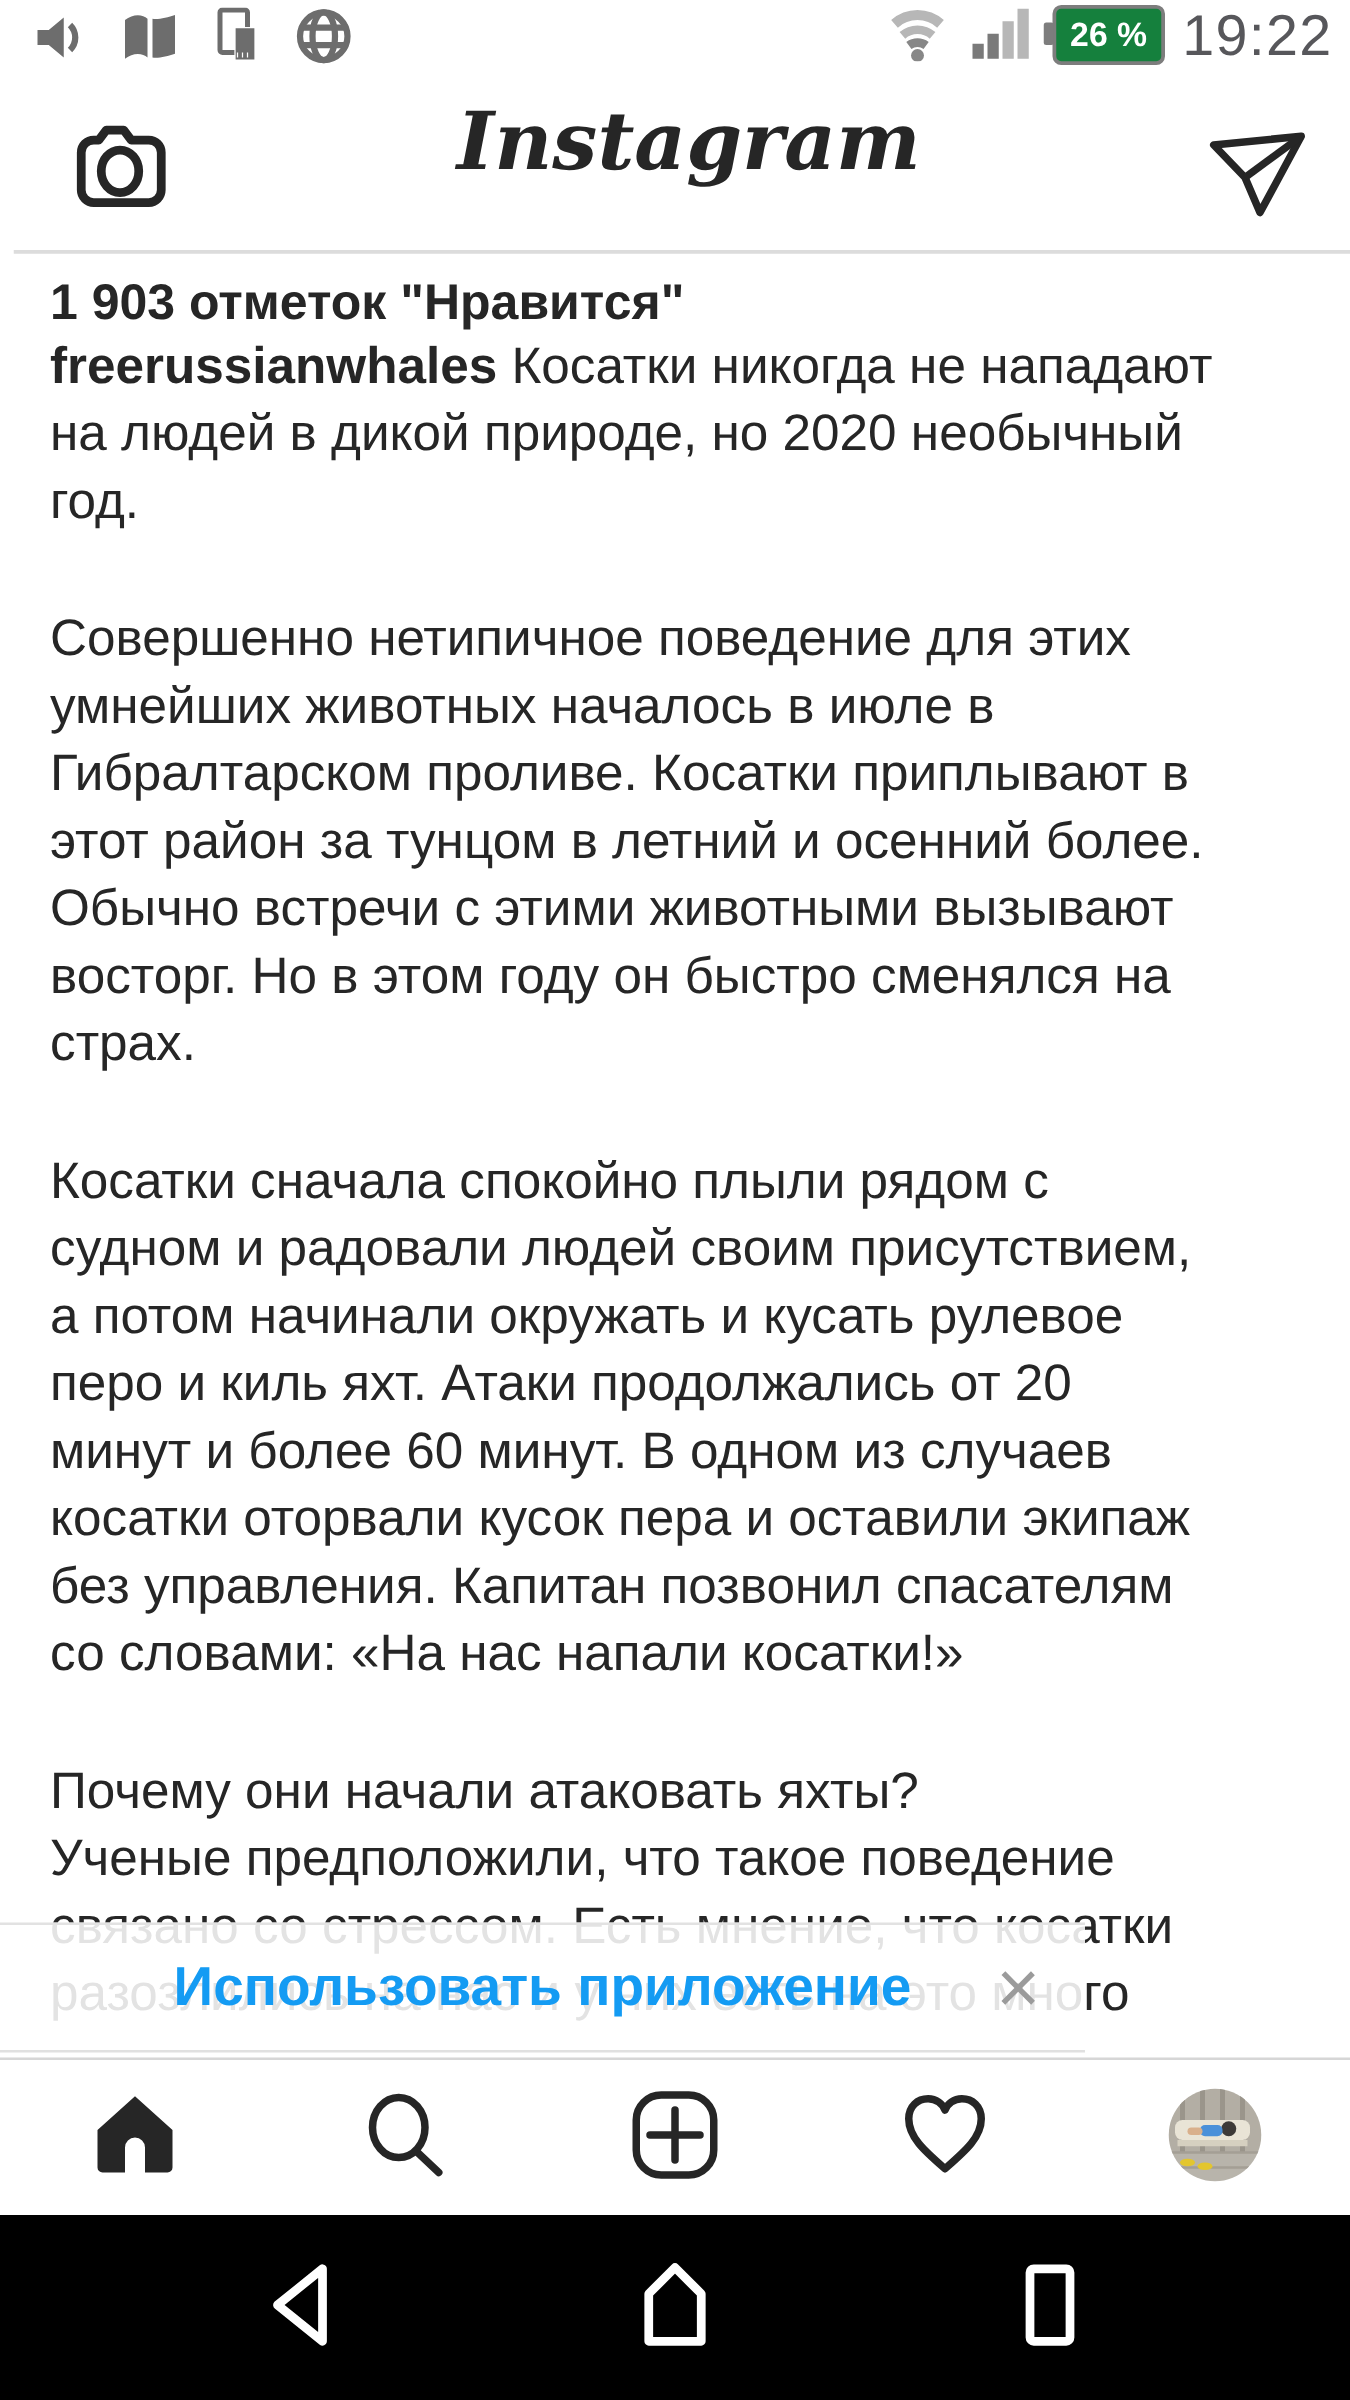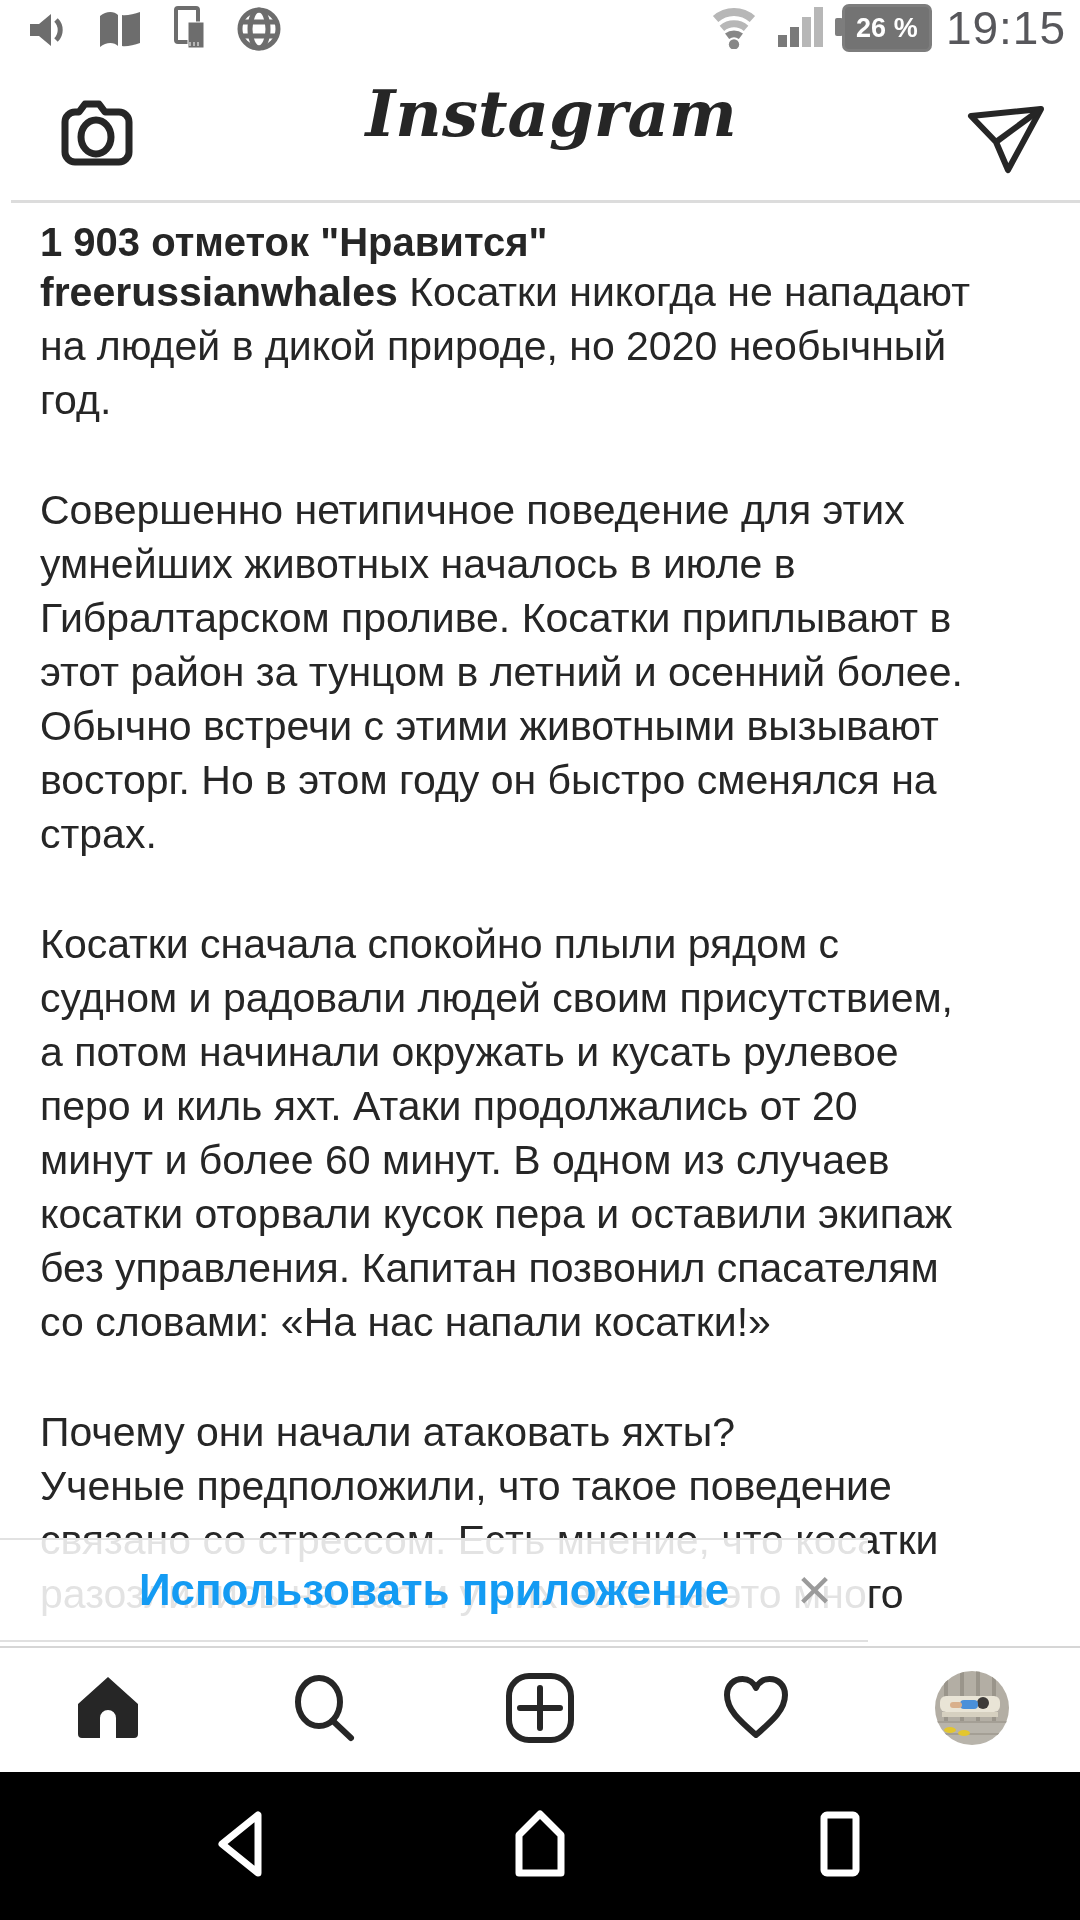--- a/index.html
+++ b/index.html
@@ -5,21 +5,21 @@
   html,body{margin:0;padding:0;}
   body{
     width:1080px;height:1920px;position:relative;background:#fff;
     font-family:"Liberation Sans",sans-serif;color:#262626;overflow:hidden;
   }
   
   .status-bar{position:absolute;top:0;left:0;width:1080px;height:56px;background:#fff;}
   .sb-left{position:absolute;left:26px;top:6px;display:flex;gap:26px;align-items:flex-end;}
   .sb-right{position:absolute;right:14px;top:0;height:56px;display:flex;align-items:center;gap:14px;}
   .sb-time{font-size:46px;color:#57575b;letter-spacing:1px;}
-  .battery{position:relative;width:84px;height:42px;background:#737373;border:3px solid #7d7d7d;
+  .battery{position:relative;width:84px;height:42px;background:#15803d;border:3px solid #7d7d7d;
     border-radius:7px;display:flex;align-items:center;justify-content:center;}
   .battery::before{content:"";position:absolute;left:-10px;top:11px;width:8px;height:18px;
     background:#7d7d7d;border-radius:2px;}
   .battery-text{color:#fff;font-size:27px;font-weight:bold;}
   
   .app-header{position:absolute;top:56px;left:11px;width:1080px;height:144px;background:#fff;
     border-bottom:3px solid #dcdcdc;}
   .hdr-camera{position:absolute;left:46px;top:36px;}
   .hdr-send{position:absolute;right:44px;top:44px;}
   .hdr-logo{position:absolute;top:20px;left:0;width:1080px;text-align:center;
@@ -90,21 +90,21 @@
       <svg width="52" height="46" viewBox="0 0 52 46">
           <rect x="2" y="32" width="9" height="12" fill="#7a7a7a"></rect>
           <rect x="14" y="24" width="9" height="20" fill="#7a7a7a"></rect>
           <rect x="26" y="14" width="9" height="30" fill="#b7b7b7"></rect>
           <rect x="38" y="4" width="9" height="40" fill="#b7b7b7"></rect>
         </svg>
     </span>
     <span class="battery">
       <span class="battery-text">26 %</span>
     </span>
-    <span class="sb-time">19:15</span>
+    <span class="sb-time">19:22</span>
   </div>
 </div>
 
 <div class="app-header">
   <span class="hdr-camera">
     <svg width="78" height="80" viewBox="0 0 78 80">
         <path d="M8 30 a10 10 0 0 1 10 -10 h4 l6 -8 h14 l6 8 h14 a10 10 0 0 1 10 10 v30 a10 10 0 0 1 -10 10 h-44 a10 10 0 0 1 -10 -10 z" fill="none" stroke="#262626" stroke-width="7" stroke-linejoin="round"></path>
         <ellipse cx="39" cy="45" rx="15" ry="17" fill="none" stroke="#262626" stroke-width="7"></ellipse>
       </svg>
   </span>

